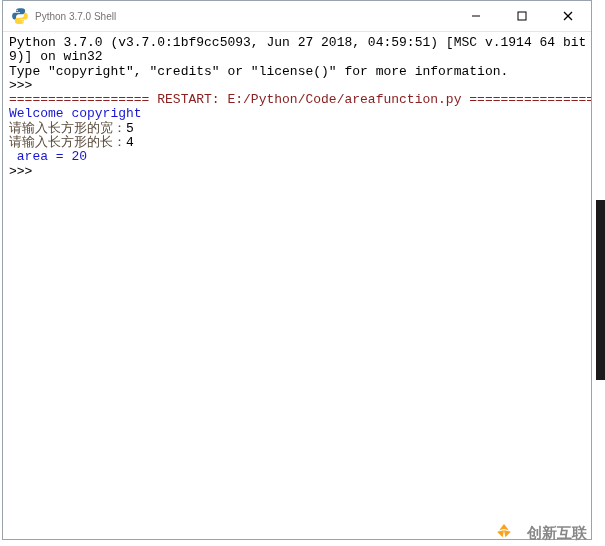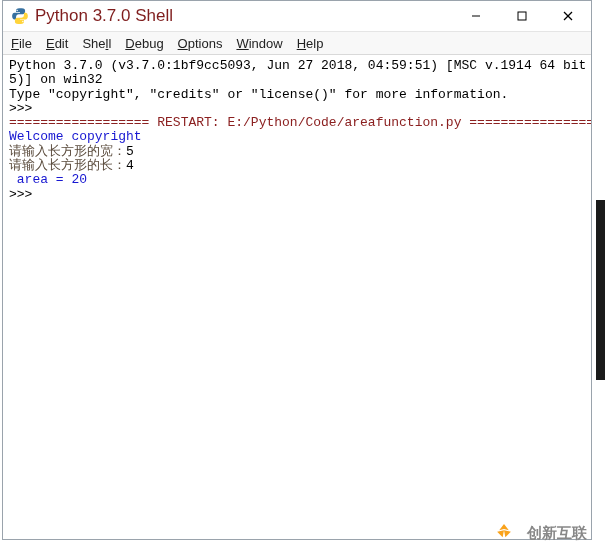--- a/index.html
+++ b/index.html
@@ -35,22 +35,22 @@
     background: #ffffff;
     border-bottom: 1px solid #e5e5e5;
   }
   .titlebar .icon {
     width: 18px;
     height: 18px;
     margin: 0 6px 0 8px;
   }
   .titlebar .title {
     flex: 1;
-    font-size: 17px;
-    color: #7f1d1d;
+    font-size: 10px;
+    color: #737373;
   }
   .winbtns {
     display: flex;
   }
   .winbtn {
     width: 46px;
     height: 30px;
     display: flex;
     align-items: center;
     justify-content: center;
@@ -138,32 +138,23 @@
         </div>
         <div class="winbtn">
           <svg viewBox="0 0 10 10">
               <line x1="1" y1="1" x2="9" y2="9" stroke="#000" stroke-width="1.2"></line>
               <line x1="9" y1="1" x2="1" y2="9" stroke="#000" stroke-width="1.2"></line>
             </svg>
         </div>
       </div>
     </div>
 
-    <div class="menubar">
-      <span><span class="ul">F</span><span>ile</span></span>
-      <span><span class="ul">E</span>dit</span>
-      <span>She<span class="ul">l</span>l</span>
-      <span><span class="ul">D</span>ebug</span>
-      <span><span class="ul">O</span>ptions</span>
-      <span><span class="ul">W</span>indow</span>
-      <span><span class="ul">H</span>elp</span>
-    </div>
 
     <div class="content"><span>Python 3.7.0 (v3.7.0:1bf9cc5093, Jun 27 2018, 04:59:51) [MSC v.1914 64 bit (AMD6</span>
-<span>5)] on win32</span>
+<span>9)] on win32</span>
 <span>Type "copyright", "credits" or "license()" for more information.</span>
 <span class="prompt">&gt;&gt;&gt; </span>
 <span class="red-text">================== RESTART: E:/Python/Code/areafunction.py ==================</span>
 <span class="blue-line">Welcome copyright</span>
 <span class="brown">请输入长方形的宽：</span><span>5</span>
 <span class="brown">请输入长方形的长：</span><span>4</span>
 <span class="blue-line"> area = 20</span>
 <span class="prompt">&gt;&gt;&gt; </span>
 </div>
   </div>

